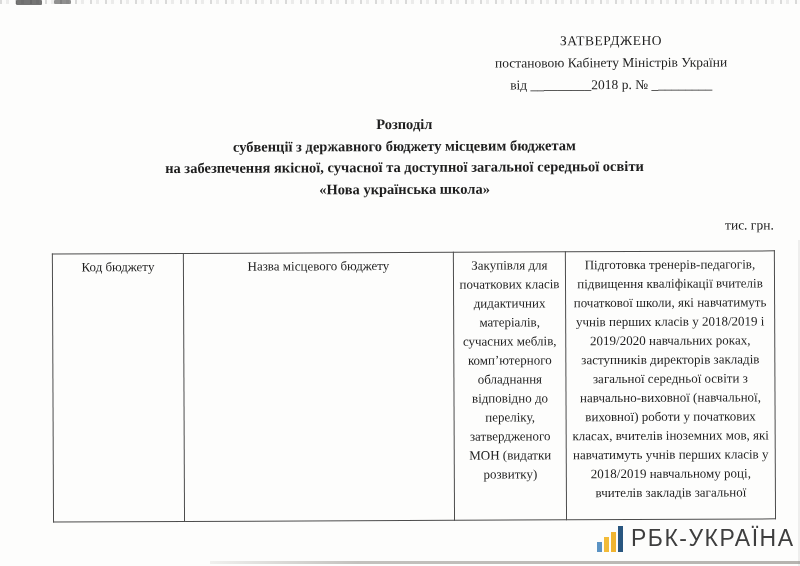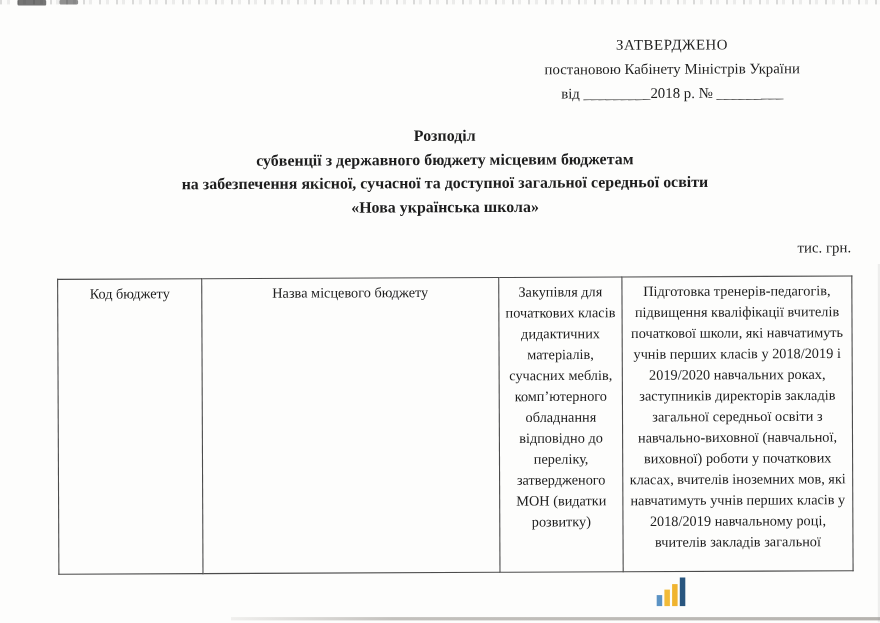--- a/index.html
+++ b/index.html
@@ -130,13 +130,14 @@
 
 </div>
 
 <div class="rbc">
   <span class="rbc-icon">
     <i class="b1"></i>
       <i class="b2"></i>
       <i class="b3"></i>
       <i class="b4"></i>
   </span>
+  <span class="rbc-text">РБК-УКРАЇНА</span>
 </div>
 
 </body></html>

